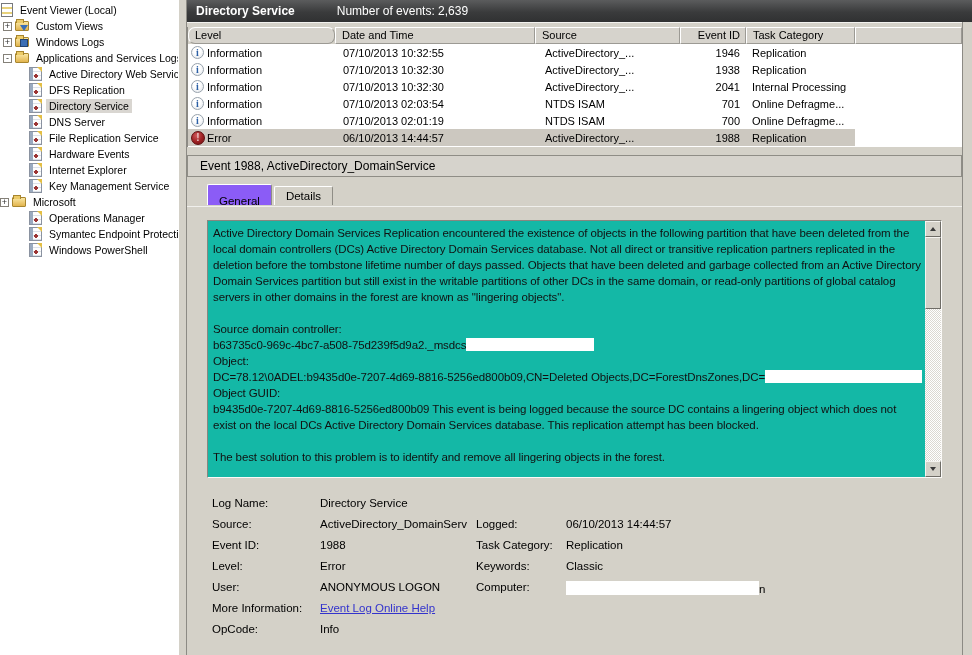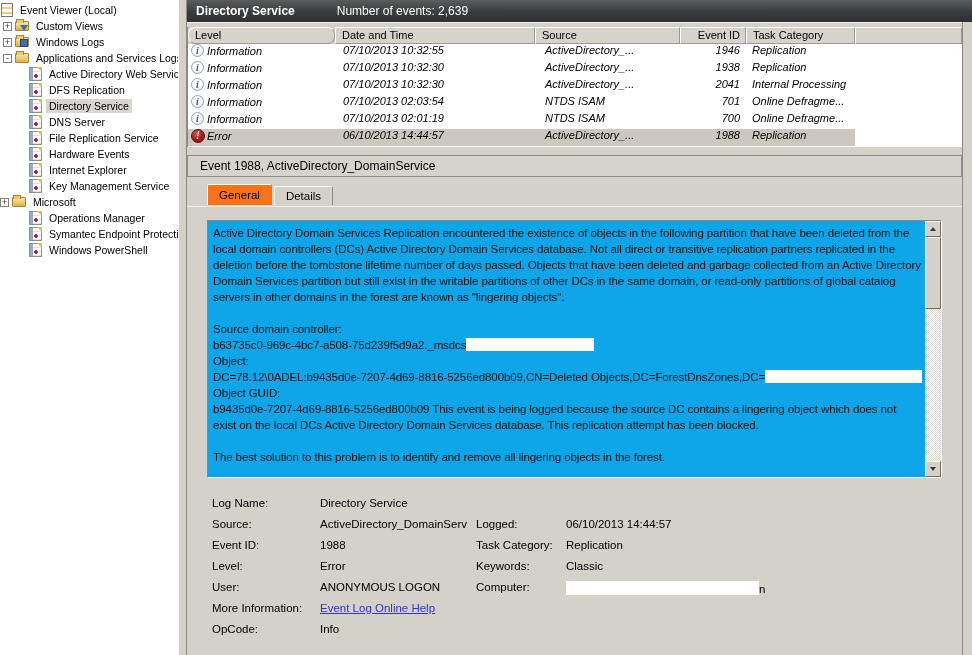--- a/index.html
+++ b/index.html
@@ -61,21 +61,21 @@
   .table-header { display:flex; height:17px; flex:none; border-left:1px solid #8c8a84; }
   .th { background:#d6d3cc; border-top:1px solid #fff; border-left:1px solid #fff;
         border-right:1px solid #9c9a94; border-bottom:1px solid #9c9a94;
         font-size:11px; padding:1px 0 0 6px; white-space:nowrap; overflow:hidden; }
   .th.num { text-align:right; padding-right:5px; }
   .c-level { width:147px; flex:none;border-radius:7px; } .c-date { width:200px; flex:none; } .c-source { width:145px; flex:none; }
   .c-id { width:66px; flex:none; } .c-task { width:109px; flex:none; } .c-rest { flex:1; }
 
   .rows { background:#fff; height:103px; flex:none; border-left:1px solid #8c8a84; overflow:hidden; }
   .ev-row { display:flex; height:17px; align-items:center; font-size:11px; }
-  .ev-row .cellwrap { display:flex; width:667px; height:17px; align-items:flex-start;font-style:italic; }
+  .ev-row .cellwrap { display:flex; width:667px; height:17px; align-items:center; }
   .ev-row.selected .cellwrap { background:#ccc8c0; }
   .cell { white-space:nowrap; overflow:hidden; }
   .cell.level { display:flex; align-items:center; padding-left:3px; }
   .cell.date { padding-left:8px; } .cell.source { padding-left:10px; }
   .cell.id { text-align:right; padding-right:6px; } .cell.task { padding-left:6px; }
 
   .info-icon { width:13px; height:13px; border-radius:50%; border:1px solid #98a2ac; flex:none;
       background:radial-gradient(circle at 45% 35%, #fff 35%, #dde2e8); margin-right:3px;
       font-family:"Liberation Serif", serif; font-weight:bold; font-size:10px; line-height:11px;
       text-align:center; color:#2b5fa5; }
@@ -89,24 +89,24 @@
 
   
   .detail { flex:1; display:flex; flex-direction:column; background:#d4d1c8; }
   .detail-title { height:22px; border:1px solid #8f8d86; background:#d6d3cc; font-size:12px;
       display:flex; align-items:center; padding-left:12px; flex:none; }
 
   .tabs { display:flex; margin:9px 0 0 20px; height:21px; flex:none; position:relative; z-index:2; }
   .tab { padding:3px 11px 0 11px; font-size:11.5px; background:#d4d1c8;
       border:1px solid #8f8d86; border-bottom:none; border-top-left-radius:2px; border-top-right-radius:2px;
       border-top-color:#fff; border-left-color:#fff; margin-right:2px; height:19px; cursor:default; }
-  .tab.active { height:21px; margin-top:-2px; padding-top:4px; background:#f97316; }
+  .tab.active { height:21px; margin-top:-2px; padding-top:10px; background:#8b5cf6; }
   .tabline { height:1px; background:#f0efec; margin-top:-1px; flex:none; }
 
-  .desc-box { margin:13px 20px 0 20px; height:258px; background:#0ea5e9; position:relative; flex:none;
+  .desc-box { margin:13px 20px 0 20px; height:258px; background:#14b8a6; position:relative; flex:none;
       border-top:1px solid #88867f; border-left:1px solid #88867f; border-bottom:1px solid #fbfaf8; border-right:1px solid #fbfaf8; }
   .desc-content { position:absolute; left:0; top:0; right:17px; bottom:0; padding:4px 2px 4px 5px;
       font-size:11.5px; letter-spacing:-0.1px; line-height:16px; color:#111; overflow:hidden; }
   .desc-content p { margin:0; }
   .gap { height:16px; }
   .hardline { white-space:nowrap; overflow:hidden; }
   .redact { display:inline-block; background:#fff; height:13px; vertical-align:text-bottom; }
   .redact.r1 { width:128px; } .redact.r2 { width:200px; }
 
   

